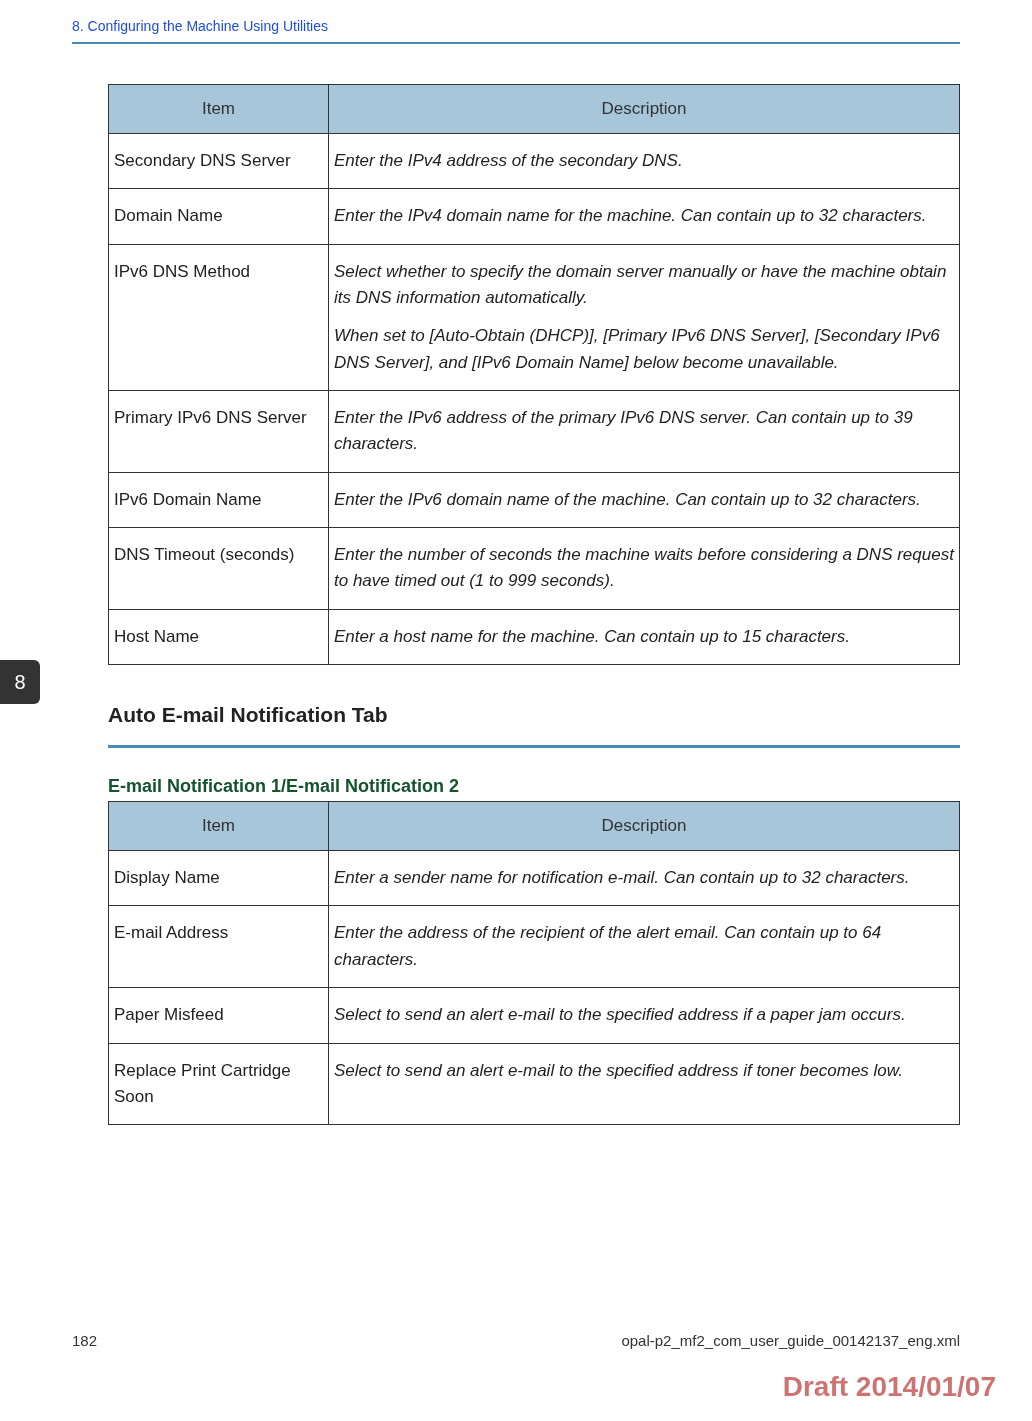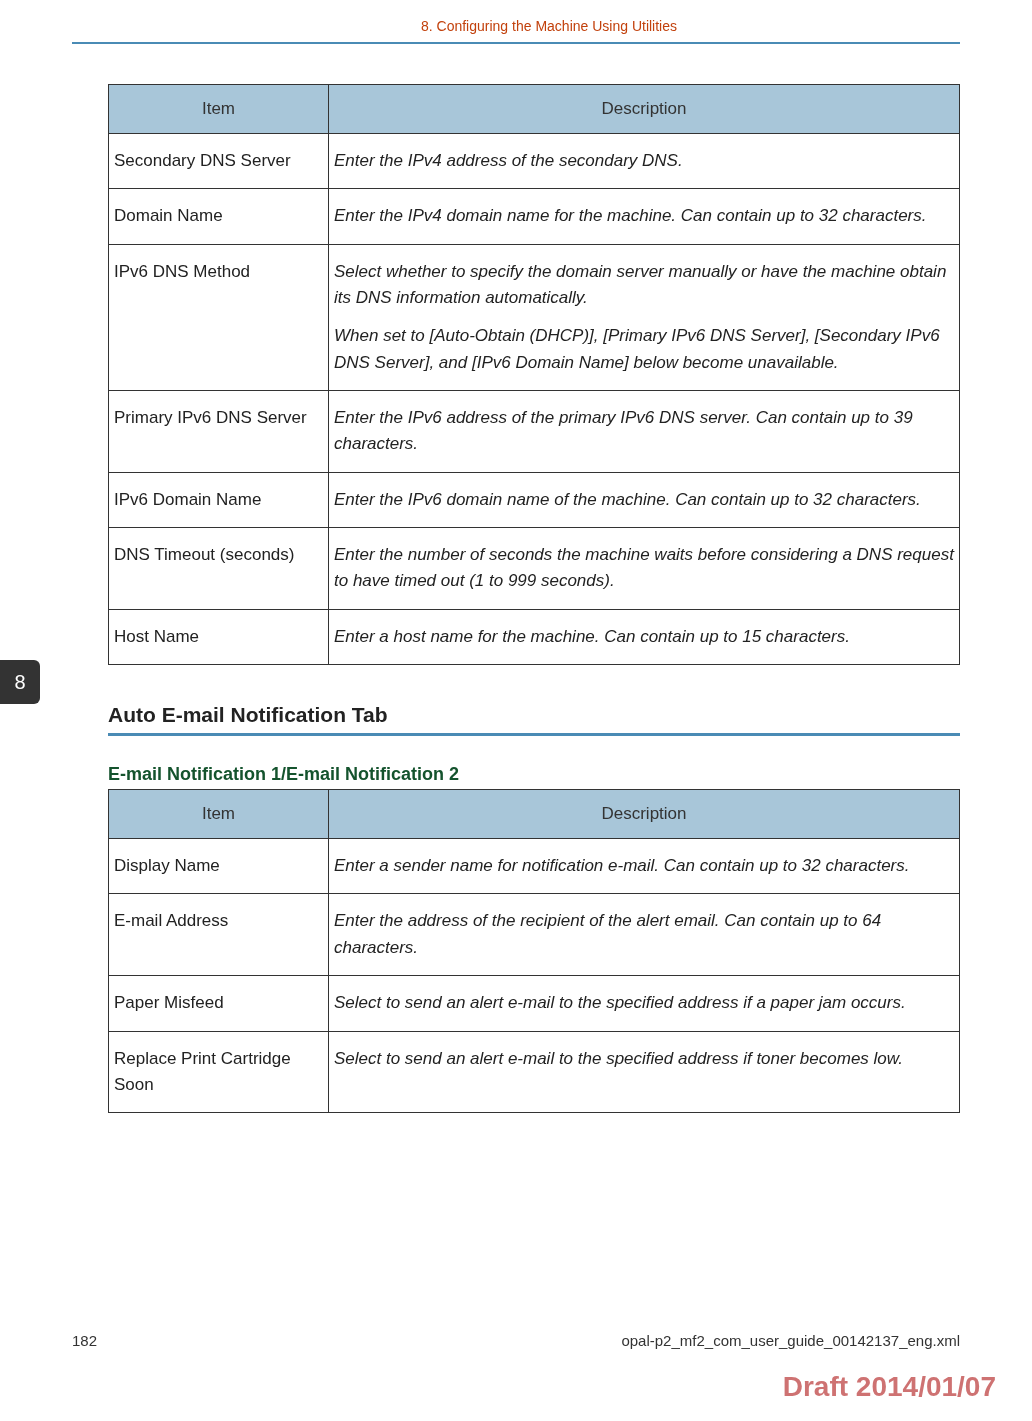--- a/index.html
+++ b/index.html
@@ -11,22 +11,21 @@
       font-family: Arial, Helvetica, sans-serif;
       background: #fff;
       width: 1032px;
       height: 1421px;
       position: relative;
       color: #222;
     }
     .header {
       padding: 18px 6px 8px 72px;
       font-size: 14px;
-      color: #c2410c;
-      text-align: center;
+      color: #1d4ed8;
     }
     .header-rule {
       margin: 0 72px;
       border: none;
       border-top: 2px solid #4a8bb5;
     }
     .content {
       padding: 40px 72px 0 108px;
     }
     table.doc-table {
@@ -57,21 +56,21 @@
       margin-bottom: 12px;
       font-style: italic;
     }
     .desc-para:last-child {
       margin-bottom: 0;
     }
     .section-heading {
       font-size: 21px;
       font-weight: bold;
       color: #222;
-      padding-bottom: 6px;
+      padding-bottom: 18px;
       border-bottom: 3px solid #4a8bb5;
       margin-bottom: 28px;
       margin-top: 4px;
     }
     .subsection-heading {
       font-size: 18px;
       font-weight: bold;
       color: #14532d;
       margin-bottom: 4px;
     }

